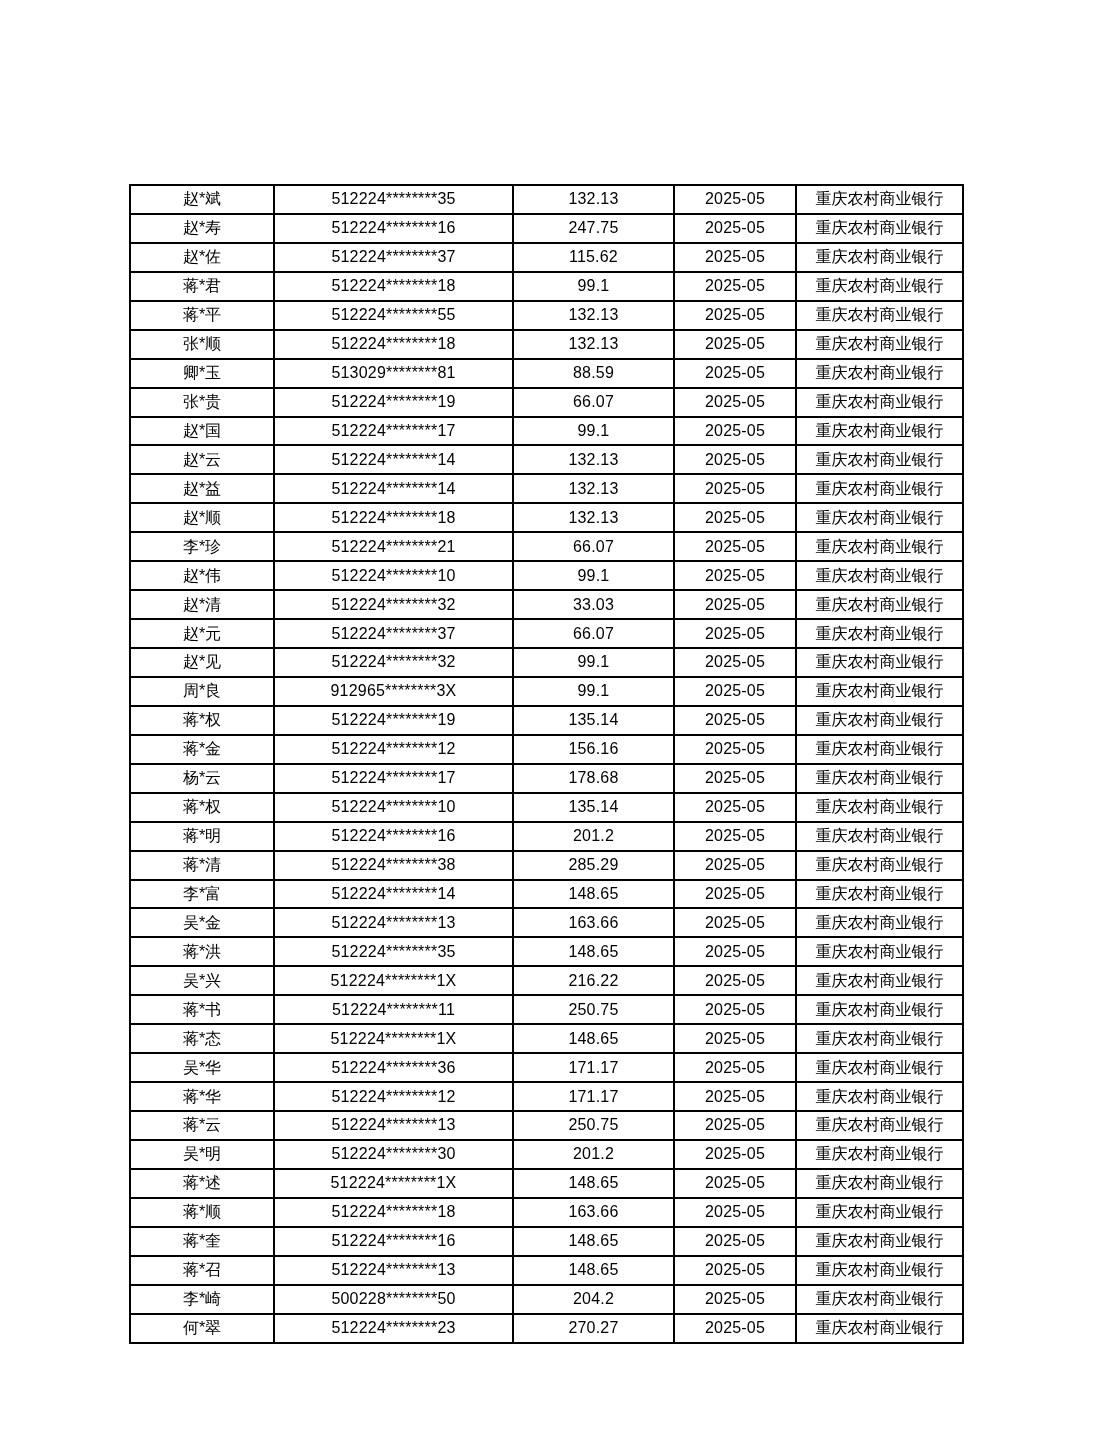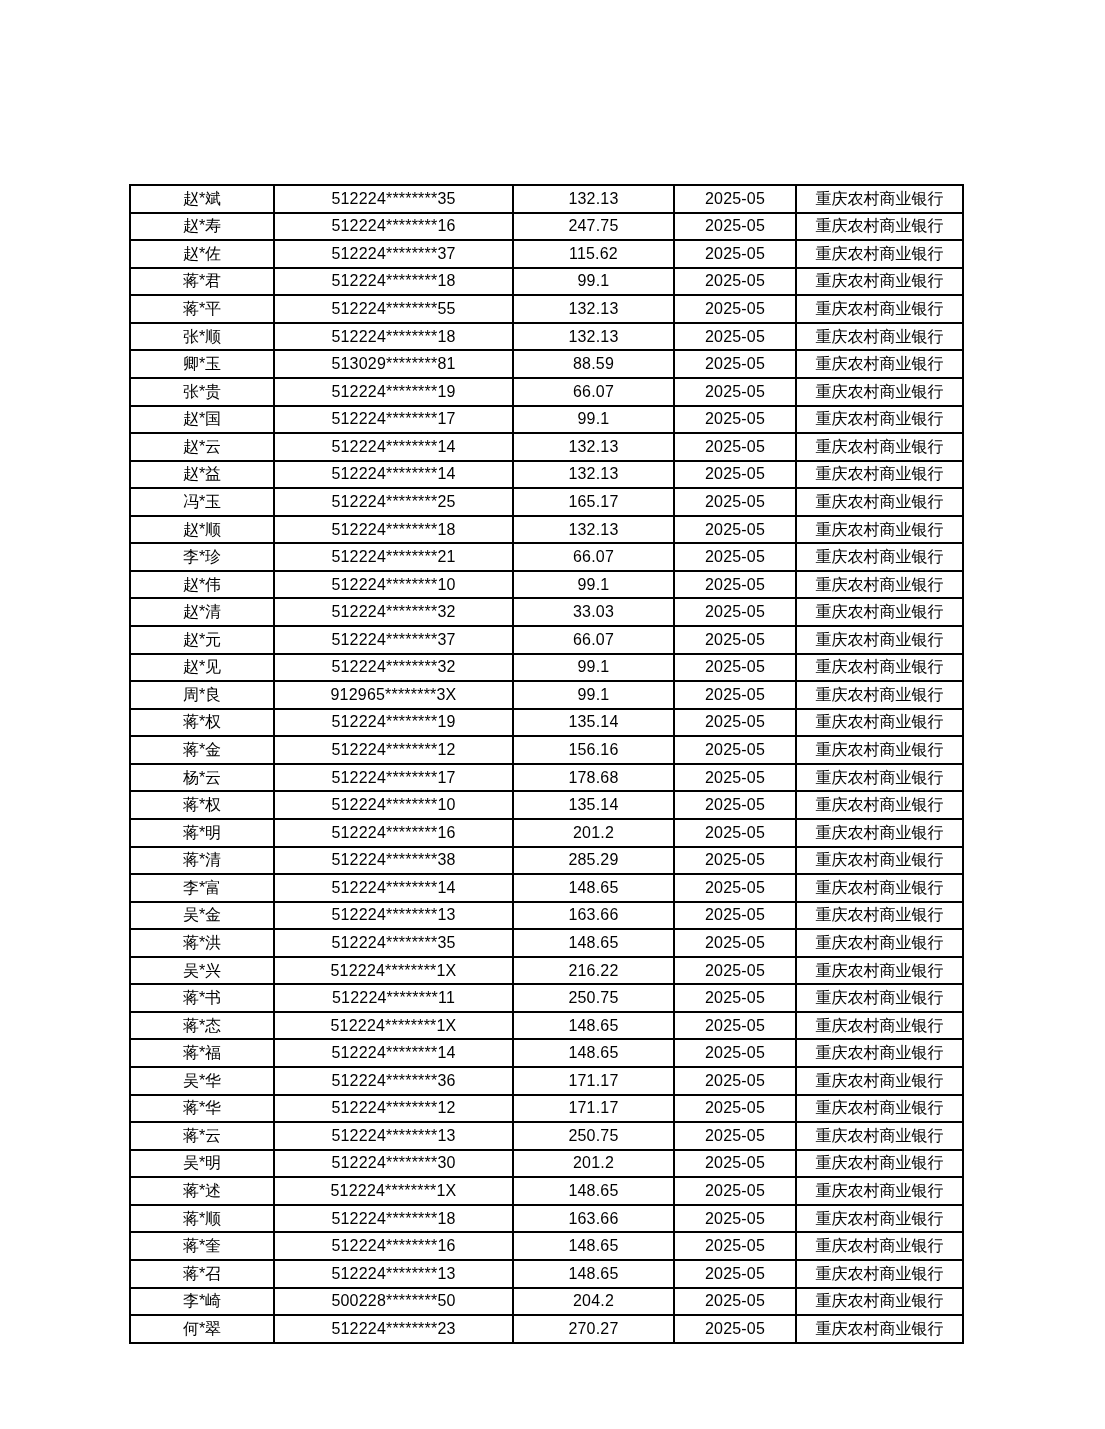--- a/index.html
+++ b/index.html
@@ -136,27 +136,20 @@
           <td class="cell-bank">重庆农村商业银行</td>
         </tr>
         <tr>
           <td class="cell-name">赵*益</td>
           <td class="cell-id_number">512224********14</td>
           <td class="cell-amount">132.13</td>
           <td class="cell-month">2025-05</td>
           <td class="cell-bank">重庆农村商业银行</td>
         </tr>
         <tr>
-          <td class="cell-name">冯*玉</td>
-          <td class="cell-id_number">512224********25</td>
-          <td class="cell-amount">165.17</td>
-          <td class="cell-month">2025-05</td>
-          <td class="cell-bank">重庆农村商业银行</td>
-        </tr>
-        <tr>
           <td class="cell-name">赵*顺</td>
           <td class="cell-id_number">512224********18</td>
           <td class="cell-amount">132.13</td>
           <td class="cell-month">2025-05</td>
           <td class="cell-bank">重庆农村商业银行</td>
         </tr>
         <tr>
           <td class="cell-name">李*珍</td>
           <td class="cell-id_number">512224********21</td>
           <td class="cell-amount">66.07</td>
@@ -271,27 +264,20 @@
         <tr>
           <td class="cell-name">蒋*书</td>
           <td class="cell-id_number">512224********11</td>
           <td class="cell-amount">250.75</td>
           <td class="cell-month">2025-05</td>
           <td class="cell-bank">重庆农村商业银行</td>
         </tr>
         <tr>
           <td class="cell-name">蒋*态</td>
           <td class="cell-id_number">512224********1X</td>
-          <td class="cell-amount">148.65</td>
-          <td class="cell-month">2025-05</td>
-          <td class="cell-bank">重庆农村商业银行</td>
-        </tr>
-        <tr>
-          <td class="cell-name">蒋*福</td>
-          <td class="cell-id_number">512224********14</td>
           <td class="cell-amount">148.65</td>
           <td class="cell-month">2025-05</td>
           <td class="cell-bank">重庆农村商业银行</td>
         </tr>
         <tr>
           <td class="cell-name">吴*华</td>
           <td class="cell-id_number">512224********36</td>
           <td class="cell-amount">171.17</td>
           <td class="cell-month">2025-05</td>
           <td class="cell-bank">重庆农村商业银行</td>

